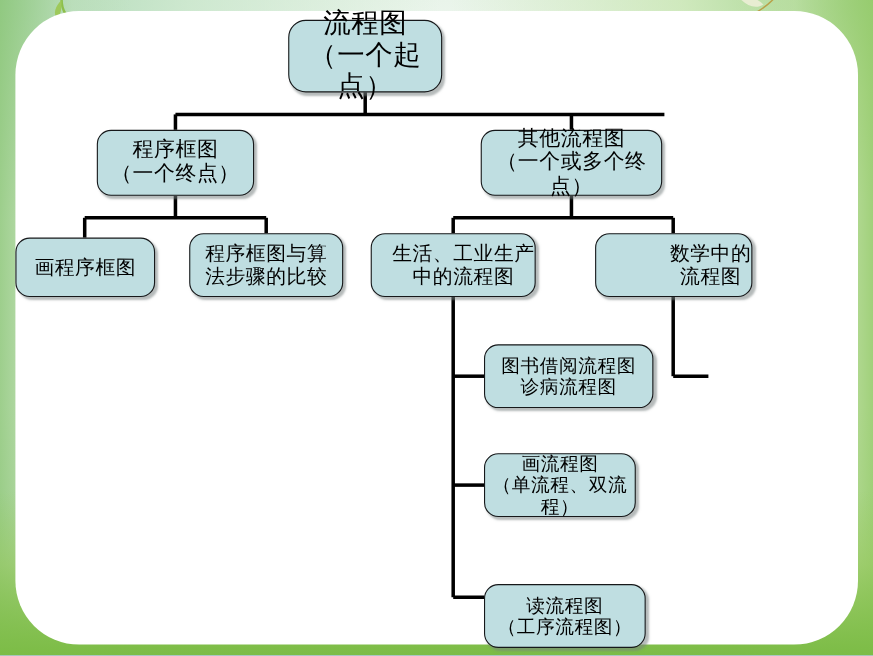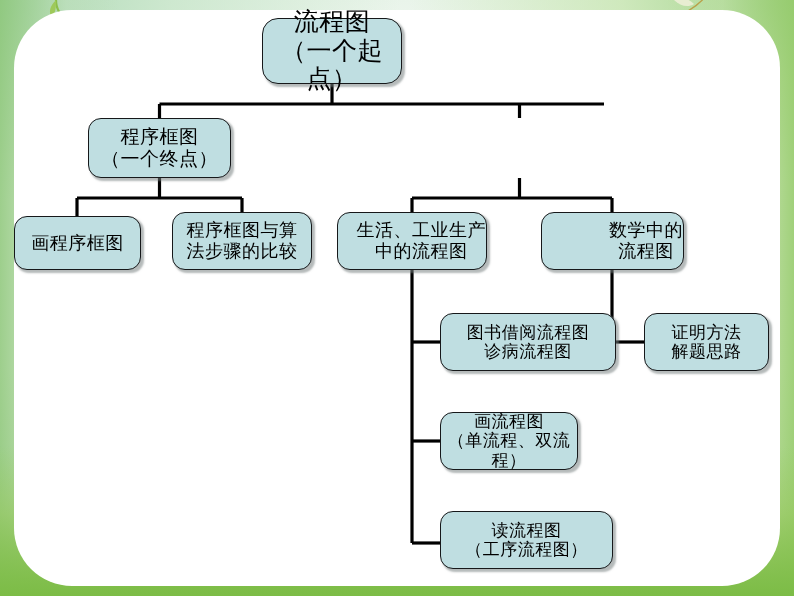--- a/index.html
+++ b/index.html
@@ -155,54 +155,54 @@
     <div class="node n-root" style="left:262px; top:18px; width:140px; height:66px;">
       <span>流程图
 （一个起点）</span>
     </div>
 
     <div class="node n-l2" style="left:88px; top:118px; width:143px; height:60px;">
       <span>程序框图
 （一个终点）</span>
     </div>
 
+    <div class="node n-l2" style="left:437px; top:118px; width:165px; height:60px;">
+      <span>其他流程图
+（一个或多个终点）</span>
+    </div>
 
     <div class="node n-l3" style="left:14px; top:216px; width:127px; height:54px;">
       <span>画程序框图</span>
     </div>
 
     <div class="node n-l3" style="left:172px; top:212px; width:140px; height:58px;">
       <span>程序框图与算
 法步骤的比较</span>
     </div>
 
     <div class="node n-l3" style="left:337px; top:212px; width:150px; height:58px;justify-content:flex-end;">
       <span>生活、工业生产
 中的流程图</span>
     </div>
 
     <div class="node n-l3" style="left:541px; top:212px; width:143px; height:58px;justify-content:flex-end;">
       <span>数学中的
 流程图</span>
     </div>
 
-    <div class="node n-l4" style="left:440px; top:313px; width:176px; height:58px;">
+    <div class="node n-l4" style="left:440px; top:313px; width:154px; height:58px;">
       <span>图书借阅流程图
 诊病流程图</span>
     </div>
 
-    <div class="node n-l4" style="left:644px; top:313px; width:125px; height:58px;">
-      <span>证明方法
-解题思路</span>
-    </div>
 
     <div class="node n-l4" style="left:440px; top:412px; width:138px; height:58px;">
       <span>画流程图
 （单流程、双流程）</span>
     </div>
 
-    <div class="node n-l4" style="left:440px; top:511px; width:173px; height:58px;">
+    <div class="node n-l4" style="left:440px; top:531px; width:147px; height:58px;">
       <span>读流程图
 （工序流程图）</span>
     </div>
 
   </div>
 </div>
 
 </body></html>

